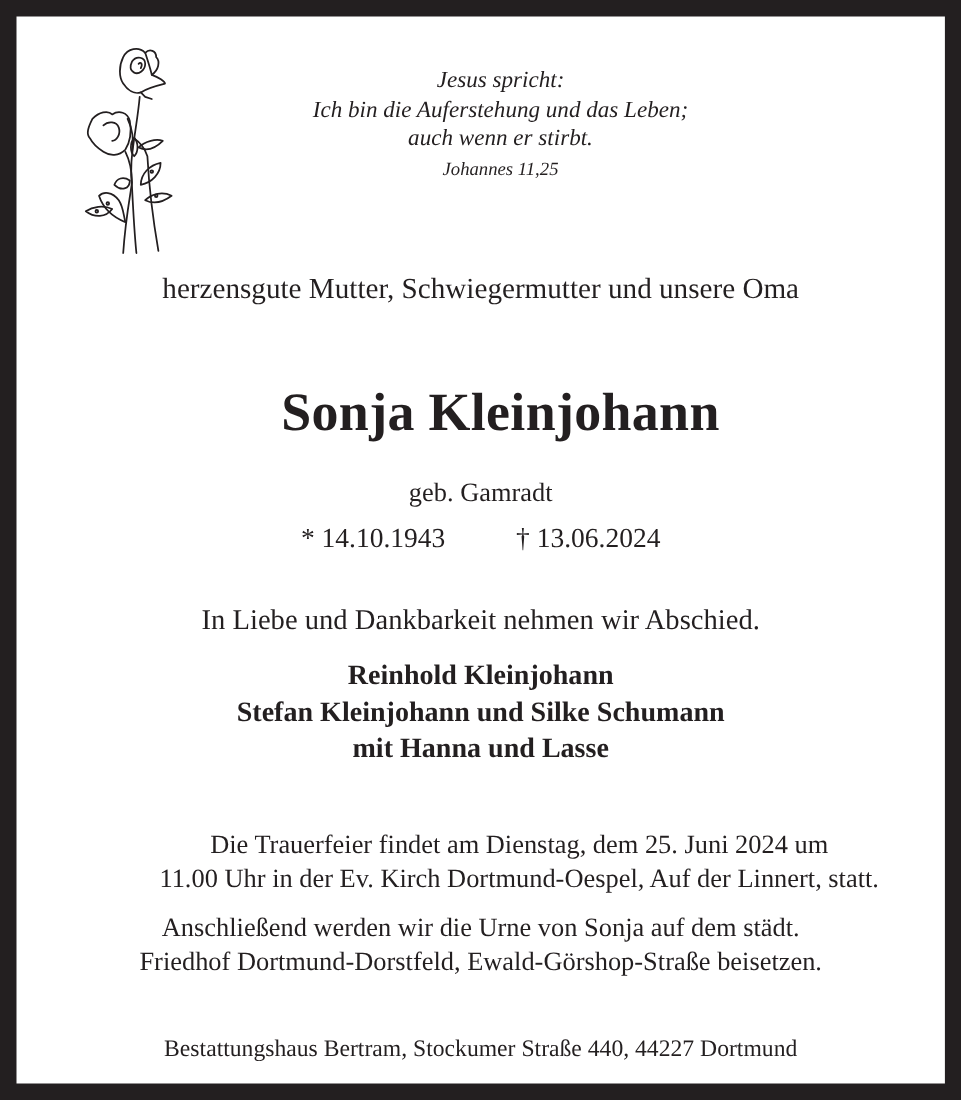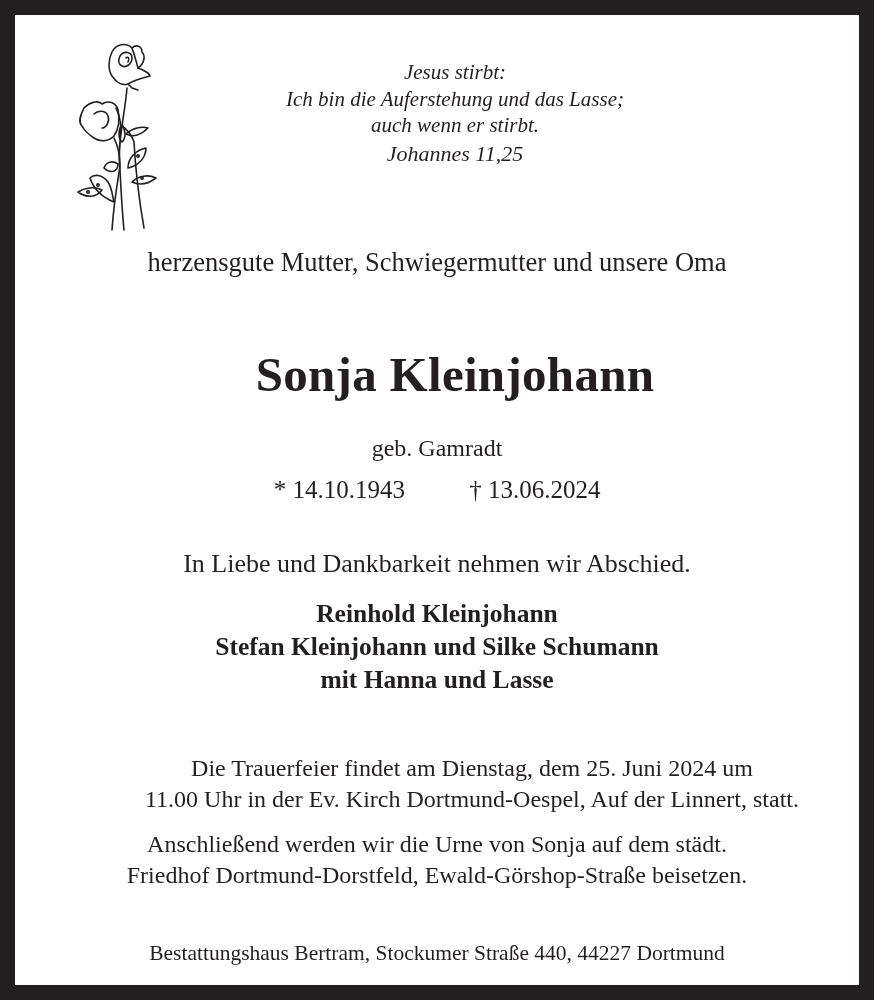--- a/index.html
+++ b/index.html
@@ -8,21 +8,21 @@
     position: absolute; left: 15px; top: 15px; width: 844px; height: 970px;
     background: #ffffff; color: #231f20;
     font-family: "DejaVu Serif", "Liberation Serif", serif;
   }
   .rose { position: absolute; left: 47px; top: 15px; width: 110px; height: 205px; }
   .verse {
     position: absolute; left: 160px; top: 44px; width: 560px; text-align: center;
     font-family: "Liberation Serif", serif; font-style: italic; color: #231f20;
   }
   .verse .line { font-size: 21px; line-height: 26.5px; display: block; }
-  .verse .ref { font-size: 22px; line-height: 26px; display: block; margin-top: 2px; }
+  .verse .ref { font-size: 17px; line-height: 26px; display: block; margin-top: 2px; }
   .center { position: absolute; left: 0; width: 844px; text-align: center; }
   .intro { top: 231px; font-family: "Liberation Serif", serif; font-size: 26.5px; line-height: 33px; }
   .intro span { display: block; }
   .name { top: 330px; font-family: "Liberation Serif", serif; font-weight: bold; font-size: 49px; line-height: 60px; letter-spacing: 0.3px; padding-left: 18px; }
   .maiden { top: 418px; font-family: "Liberation Serif", serif; font-size: 24px; line-height: 30px; }
   .dates { top: 459px; font-family: "Liberation Serif", serif; font-size: 25px; line-height: 32px; }
   .dates .born { margin-right: 58px; }
   .farewell { top: 532px; font-family: "Liberation Serif", serif; font-size: 26px; line-height: 34px; }
   .family { top: 582px; font-family: "Liberation Serif", serif; font-weight: bold; font-size: 25.5px; line-height: 33px; }
   .family span { display: block; }
@@ -61,22 +61,22 @@
     <path d="M56 134 C50 130 44 132 42 138 C48 144 56 142 56 134 Z"></path>
     <path d="M46 152 C40 144 32 144 28 148 C32 160 42 168 52 172 C50 164 50 158 46 152 Z"></path>
     <path d="M40 160 C32 156 22 158 16 162 C24 168 34 168 40 160 Z"></path>
     <circle cx="76" cy="126" r="1.2"></circle>
     <circle cx="80" cy="148" r="1.2"></circle>
     <circle cx="36" cy="155" r="1.2"></circle>
     <circle cx="26" cy="162" r="1.2"></circle>
   </svg>
 
   <div class="verse">
-    <span class="line">Jesus stirbt:</span>
-    <span class="line">Ich bin die Auferstehung und das Lasse;</span>
+    <span class="line">Jesus spricht:</span>
+    <span class="line">Ich bin die Auferstehung und das Leben;</span>
     <span class="line">auch wenn er stirbt.</span>
     <span class="ref">Johannes 11,25</span>
   </div>
 
   <div class="center intro">
     <span>herzensgute Mutter, Schwiegermutter und unsere Oma</span>
   </div>
 
   <div class="center name">Sonja Kleinjohann</div>
 

